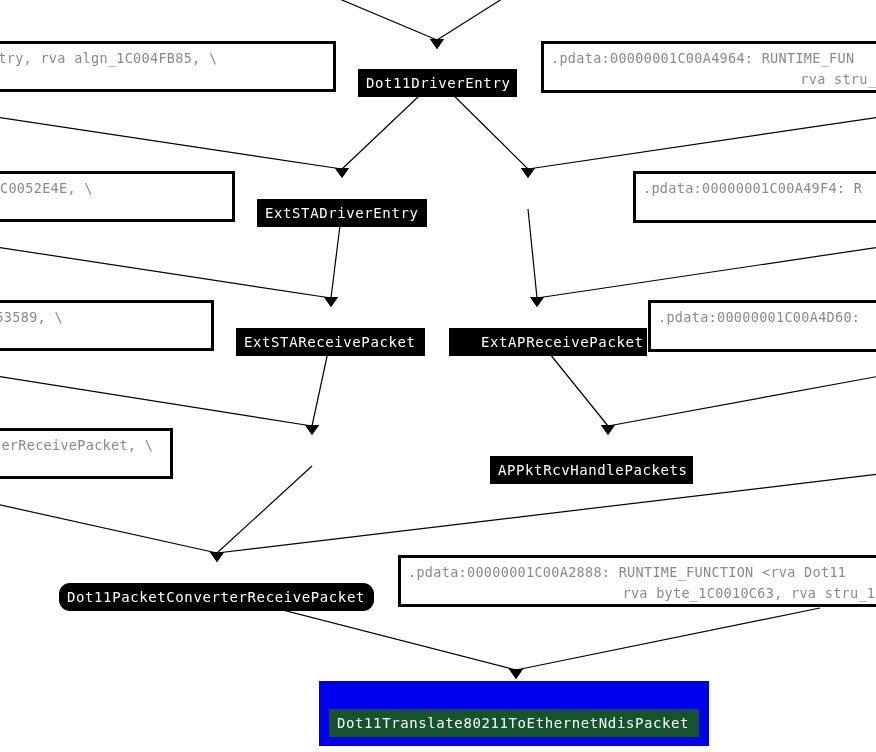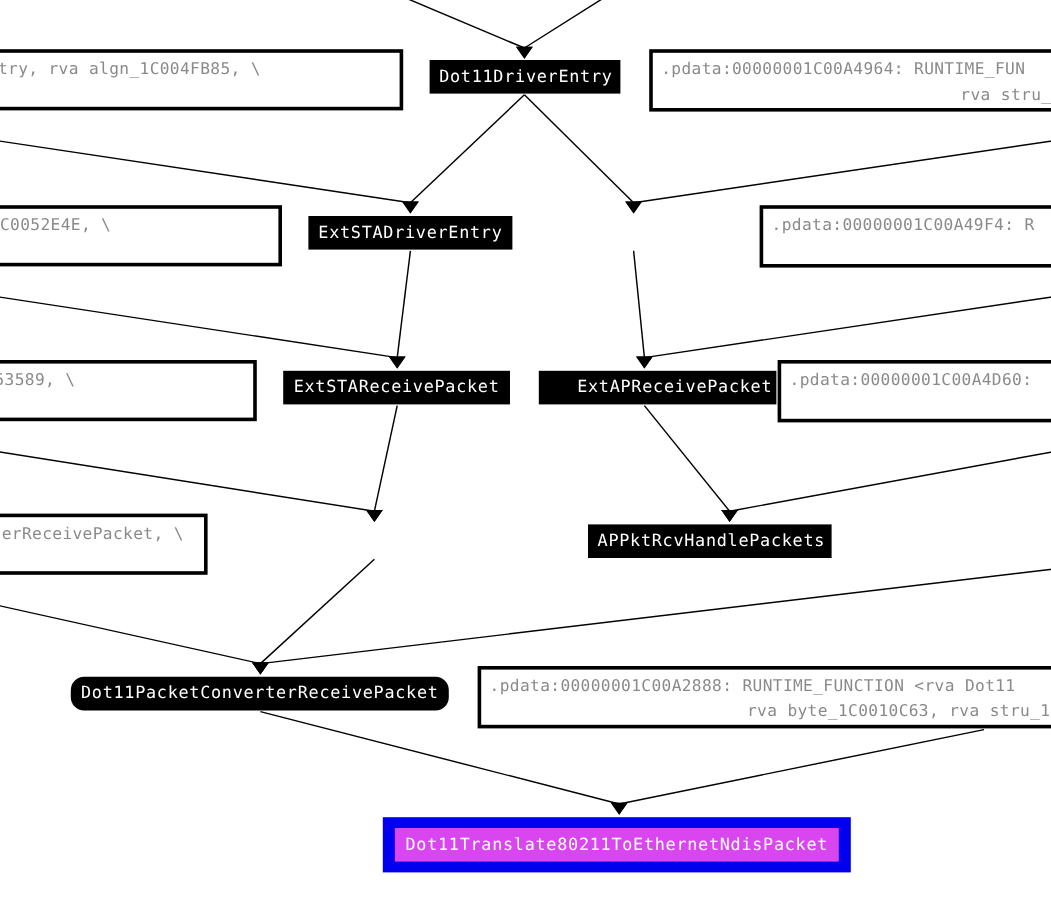--- a/index.html
+++ b/index.html
@@ -29,23 +29,23 @@
   .fnode {
     position: absolute;
     background: #000000;
     color: #ffffff;
     font-family: "DejaVu Sans Mono", "Liberation Mono", monospace;
     font-size: 14px;
     line-height: 26px;
     height: 26px;
     letter-spacing: 0.6px;
     white-space: nowrap;
-    text-align: center;
     padding: 1px 8px 1px 8px;
     box-sizing: content-box;
+    margin-top: 19px;
   }
 
   
   .hl-wrap {
     position: absolute;
     background: #0000ee;
     padding: 9px 10px;
     box-sizing: content-box;
   }
   .hl-wrap .fnode {
@@ -131,16 +131,16 @@
   <div class="dbox" id="cb7" style="left: 398px; top: 555px; width: 520px; height: 52px; color: rgb(138, 138, 138);"><span class="ln">.pdata:00000001C00A2888: RUNTIME_FUNCTION &lt;rva Dot11</span><span class="ln r">rva byte_1C0010C63, rva stru_1C009</span></div>
 
   <div class="fnode" id="n0" style="left: 358px; top: 50px; width: 143px; height: 26px; line-height: 26px; background: rgb(0, 0, 0); color: rgb(255, 255, 255);">Dot11DriverEntry</div>
   <div class="fnode" id="n1" style="left: 257px; top: 180px; width: 154px; height: 26px; line-height: 26px; background: rgb(0, 0, 0); color: rgb(255, 255, 255);">ExtSTADriverEntry</div>
   <div class="fnode" id="n3" style="left: 236px; top: 309px; width: 173px; height: 26px; line-height: 26px; background: rgb(0, 0, 0); color: rgb(255, 255, 255);">ExtSTAReceivePacket</div>
   <div class="fnode" id="n4" style="left: 449px; top: 309px; width: 158px; height: 26px; line-height: 26px; background: rgb(0, 0, 0); color: rgb(255, 255, 255); padding-left: 32px;">ExtAPReceivePacket</div>
   <div class="fnode" id="n6" style="left: 490px; top: 437px; width: 187px; height: 26px; line-height: 26px; background: rgb(0, 0, 0); color: rgb(255, 255, 255);">APPktRcvHandlePackets</div>
   <div class="fnode" id="n7" style="left: 59px; top: 564px; width: 299px; height: 26px; line-height: 26px; background: rgb(0, 0, 0); color: rgb(255, 255, 255); border-radius: 11px;">Dot11PacketConverterReceivePacket</div>
 
   <div class="hl-wrap" id="hlw" style="left: 319px; top: 681px; background: rgb(0, 0, 238);">
-    <div class="fnode" id="hln" style="width: 354px; background: #d946ef; color: rgb(255, 255, 255);">Dot11Translate80211ToEthernetNdisPacket</div>
+    <div class="fnode" id="hln" style="width: 354px; background: #14532d; color: rgb(255, 255, 255);">Dot11Translate80211ToEthernetNdisPacket</div>
   </div>
 
 </div>
 
 </body></html>

